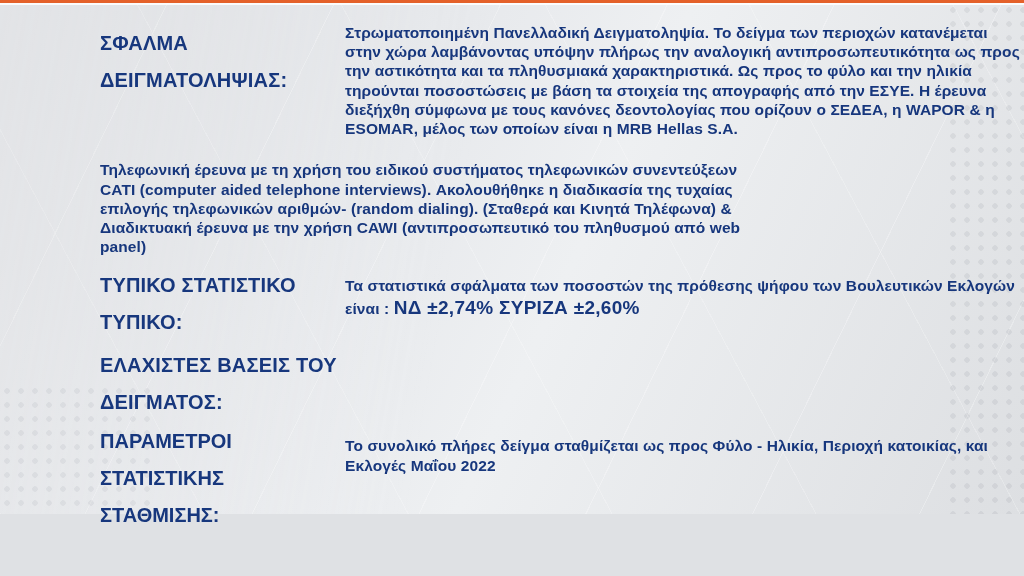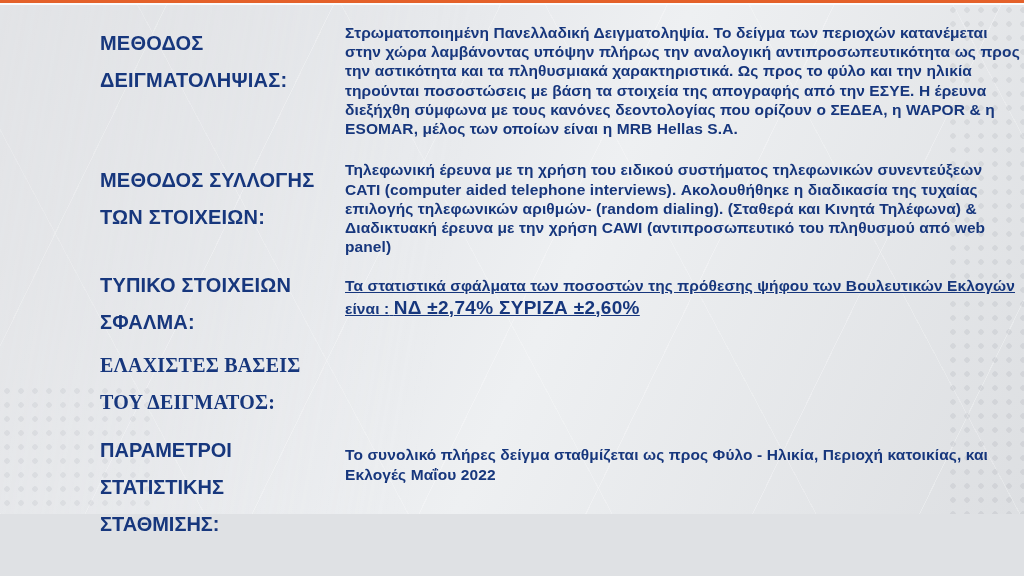--- a/index.html
+++ b/index.html
@@ -84,34 +84,34 @@
     left: 0; bottom: 0; width: 150px; height: 130px;
     background-image: radial-gradient(circle, rgba(105,110,122,0.09) 2.5px, transparent 3px);
     background-size: 14px 14px; z-index: 0;
   }
 
   .sections { position: relative; z-index: 1; }
   .row { display: flex; align-items: flex-start; }
   .row-1 { margin-bottom: 22px; }
   .row-2 { margin-bottom: 9px; }
   .row-3 { margin-bottom: 4px; }
-  .row-4 { margin-bottom: 9px; font-family: Liberation Serif, serif; }
+  .row-4 { margin-bottom: 0; }
   .label {
     flex: 0 0 245px; width: 245px;
     color: #17377d; font-size: 20px; font-weight: 700;
     line-height: 1.85; letter-spacing: 0.2px;
     padding-top: 2px;
   }
   .label-tight { letter-spacing: 0; }
   .body {
     flex: 0 0 676px; width: 676px; margin-left: 0;
     color: #17377d; font-size: 15.5px; font-weight: 700;
     line-height: 1.24; letter-spacing: 0.1px;
   }
-  .pad-top-sm { padding-top: 11px; text-decoration: underline; }
+  .pad-top-sm { padding-top: 11px; }
   .pad-top-md { padding-top: 15px; }
   .stat-em {
     font-size: 19px; font-weight: 700; letter-spacing: 0.3px;
   }
 </style>
 </head>
 <body>
 
 <div class="stage">
 
@@ -119,31 +119,30 @@
   <div class="accent-line"></div>
 
   <main class="content">
     <div class="texture tex-lines"></div>
     <div class="texture tex-dots-right"></div>
     <div class="texture tex-dots-bl"></div>
 
     <div class="sections">
 
       <div class="row row-1">
-        <div class="label">ΜΕΘΟΔΟΣ ΔΕΙΓΜΑΤΟΛΗΨΙΑΣ:</div>
+        <div class="label">ΣΦΑΛΜΑ ΔΕΙΓΜΑΤΟΛΗΨΙΑΣ:</div>
         <div class="body">Στρωματοποιημένη Πανελλαδική Δειγματοληψία. Το δείγμα των περιοχών κατανέμεται στην χώρα λαμβάνοντας υπόψην πλήρως την αναλογική αντιπροσωπευτικότητα ως προς την αστικότητα και τα πληθυσμιακά χαρακτηριστικά. Ως προς το φύλο και την ηλικία τηρούνται ποσοστώσεις με βάση τα στοιχεία της απογραφής από την ΕΣΥΕ. Η έρευνα διεξήχθη σύμφωνα με τους κανόνες δεοντολογίας που ορίζουν ο ΣΕΔΕΑ, η WAPOR &amp; η ESOMAR, μέλος των οποίων είναι η MRB Hellas S.A.</div>
       </div>
 
       <div class="row row-2">
-        <div class="label">ΜΕΘΟΔΟΣ ΣΥΛΛΟΓΗΣ ΤΩΝ ΣΤΟΙΧΕΙΩΝ:</div>
         <div class="body">Τηλεφωνική έρευνα με τη χρήση του ειδικού συστήματος τηλεφωνικών συνεντεύξεων CATI (computer aided telephone interviews). Ακολουθήθηκε η διαδικασία της τυχαίας επιλογής τηλεφωνικών αριθμών- (random dialing). (Σταθερά και Κινητά Τηλέφωνα) &amp; Διαδικτυακή έρευνα με την χρήση CAWI (αντιπροσωπευτικό του πληθυσμού από web panel)</div>
       </div>
 
       <div class="row row-3">
-        <div class="label">ΤΥΠΙΚΟ ΣΤΟΙΧΕΙΩΝ ΣΦΑΛΜΑ:</div>
+        <div class="label">ΤΥΠΙΚΟ ΣΤΑΤΙΣΤΙΚΟ ΤΥΠΙΚΟ:</div>
         <div class="body pad-top-sm">
           <span>Τα στατιστικά σφάλματα των ποσοστών της πρόθεσης ψήφου των Βουλευτικών Εκλογών είναι :</span>
           <strong class="stat-em">ΝΔ ±2,74% ΣΥΡΙΖΑ ±2,60%</strong>
         </div>
       </div>
 
       <div class="row row-4">
         <div class="label">ΕΛΑΧΙΣΤΕΣ ΒΑΣΕΙΣ ΤΟΥ ΔΕΙΓΜΑΤΟΣ:</div>
       </div>
 

